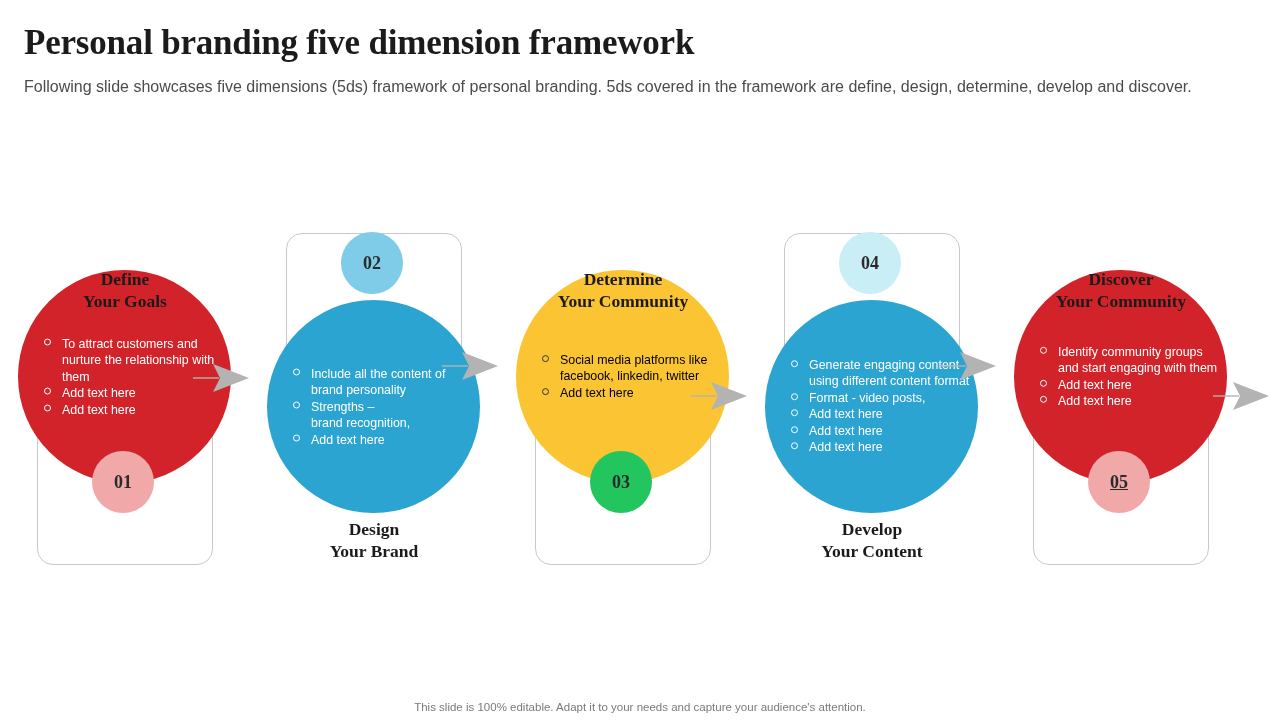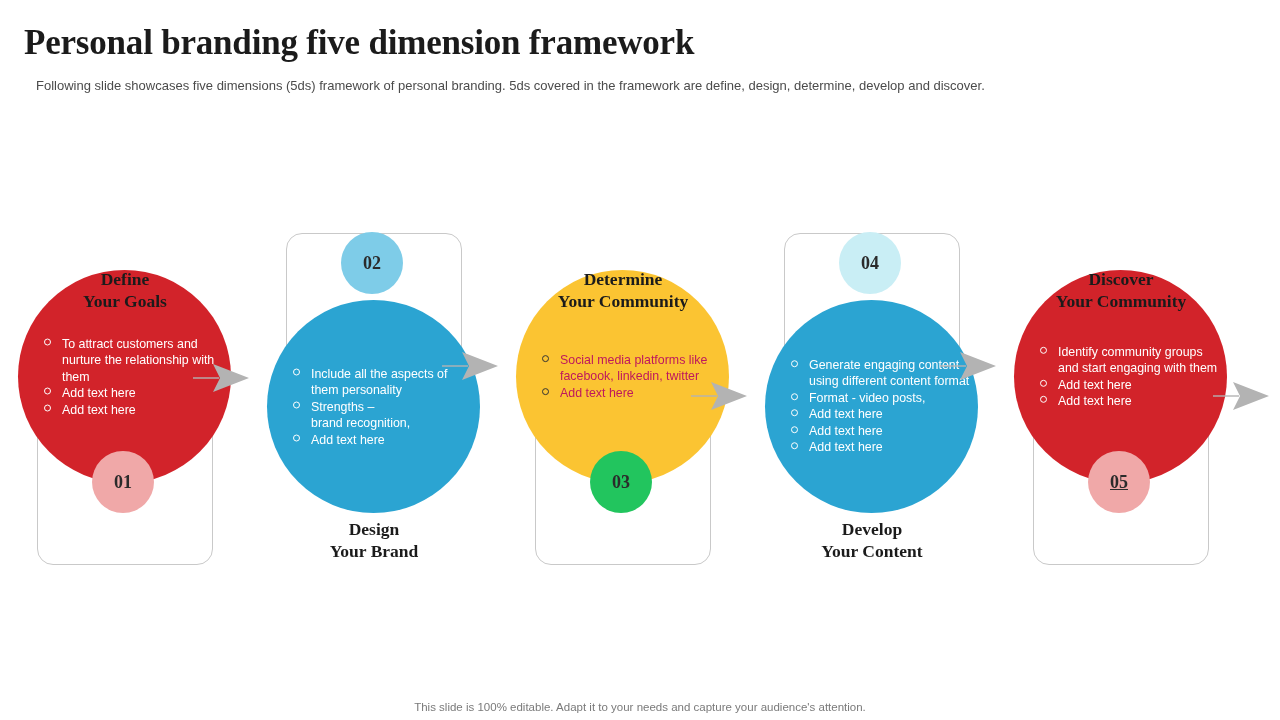--- a/index.html
+++ b/index.html
@@ -27,23 +27,23 @@
     top: 23px;
     font-family: "Liberation Serif", serif;
     font-size: 35px;
     font-weight: 700;
     color: #1b1b1b;
     letter-spacing: -0.2px;
     white-space: nowrap;
   }
   .slide-subtitle {
     position: absolute;
-    left: 36px;
+    left: 24px;
     top: 78px;
-    font-size: 13px;
+    font-size: 16px;
     color: #4b4b4b;
     white-space: nowrap;
   }
 
   
   .diagram {
     position: absolute;
     left: 0;
     top: 200px;
     width: 1280px;
@@ -107,21 +107,21 @@
   .bubble-list li .mark {
     position: absolute;
     left: 0;
     top: 3px;
     width: 7px;
     height: 7px;
     border: 1.3px solid #ffffff;
     border-radius: 50%;
     box-sizing: border-box;
   }
-  .bubble.yellow .bubble-list li { color: #be185d; }
+  .bubble.yellow .bubble-list li { color: #000000; }
   .bubble.yellow .bubble-list li .mark { border-color: #333333; }
 
   
   .badge {
     position: absolute;
     width: 62px;
     height: 62px;
     border-radius: 50%;
     left: 92px;
     display: flex;
@@ -198,21 +198,21 @@
         <div class="badge" style="background: rgb(240, 168, 168);">01</div>
       </div>
       <div class="step up" style="left: 249px;">
         <div class="frame"></div>
         <div class="heading">
           <div>Design</div>
           <div>Your Brand</div>
         </div>
         <div class="bubble" style="background: rgb(43, 164, 210);">
           <ul class="bubble-list">
-            <li><span class="mark"></span><span>Include all the aspects of them personality</span></li>
+            <li><span class="mark"></span><span>Include all the content of brand personality</span></li>
             <li><span class="mark"></span><span>Strengths –</span></li>
             <li class="sub"><span>brand recognition,</span></li>
             <li><span class="mark"></span><span>Add text here</span></li>
           </ul>
         </div>
         <div class="badge" style="background: rgb(126, 204, 232);">02</div>
       </div>
       <div class="step down" style="left: 498px;">
         <div class="frame"></div>
         <div class="heading">

